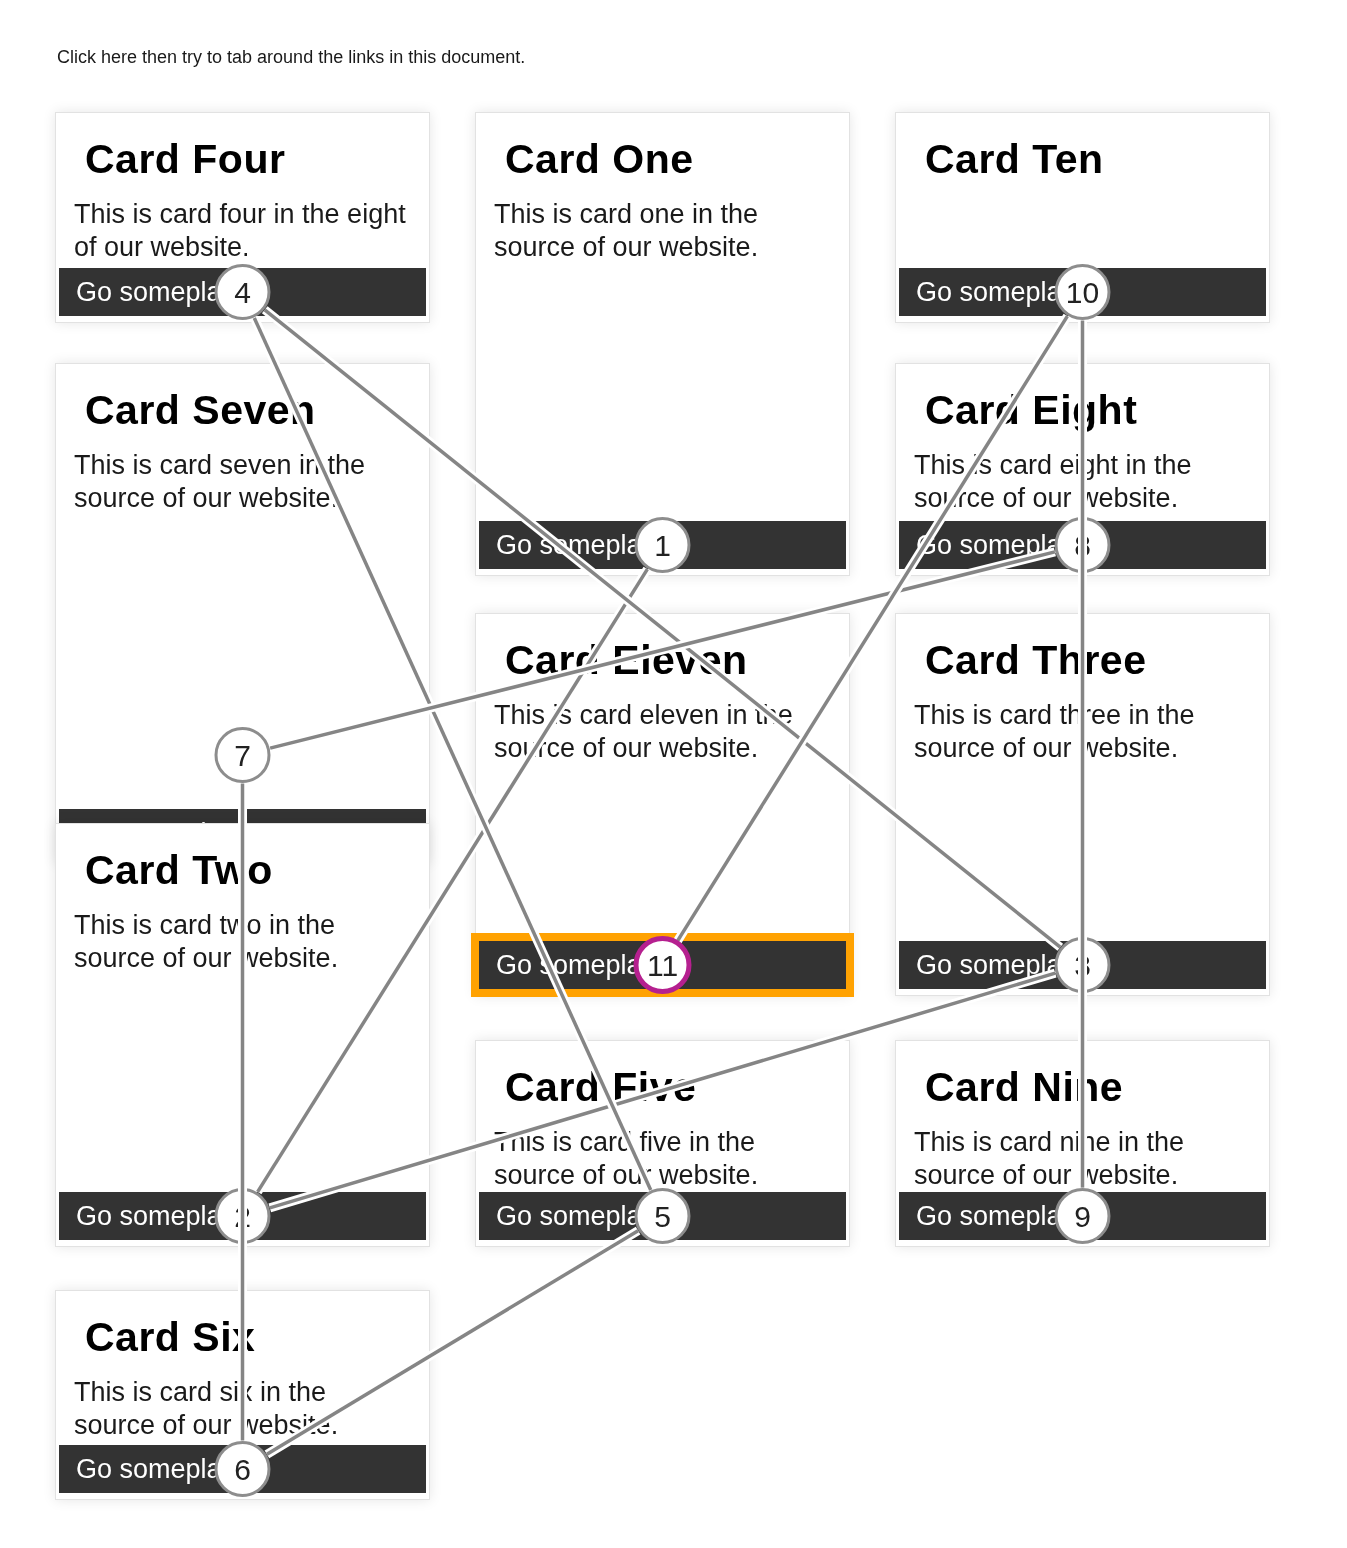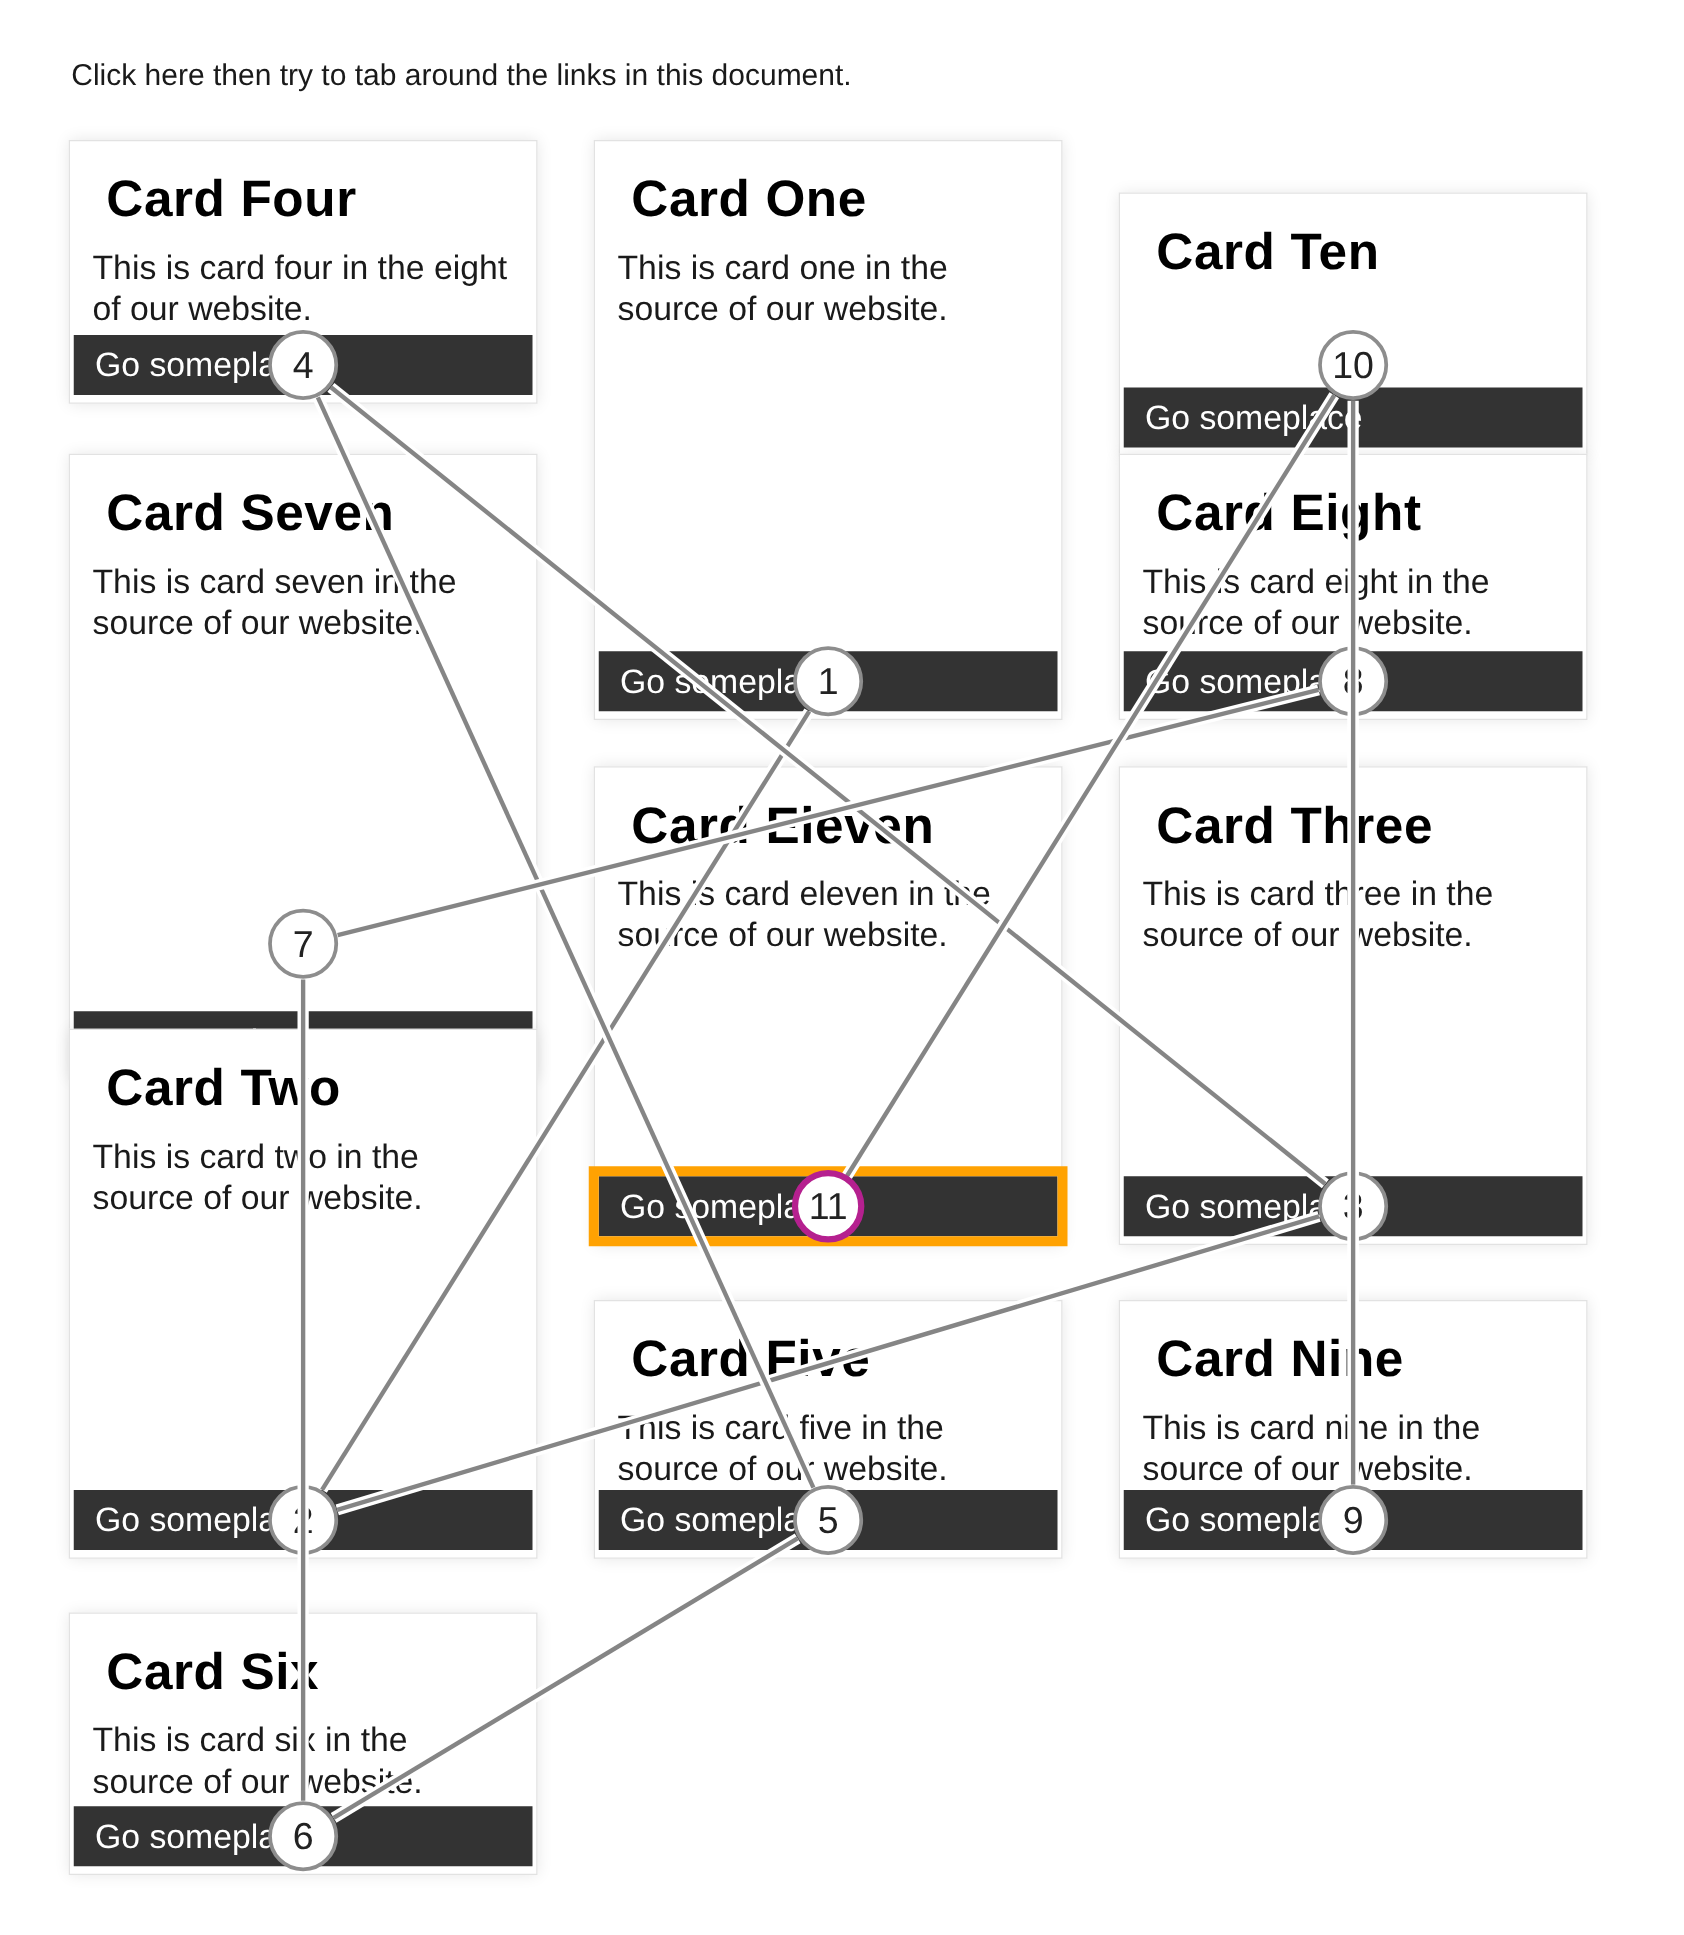--- a/index.html
+++ b/index.html
@@ -6,21 +6,21 @@
     --focus-ring:#ffa202;
   }
   html,body{margin:0;padding:0;background:#ffffff;}
   body{
     width:1347px;height:1548px;position:relative;overflow:hidden;
     font-family:"Liberation Sans","DejaVu Sans",sans-serif;
     color:#1a1a1a;
   }
   .instruction{
     position:absolute;left:57px;top:47px;margin:0;
-    font-size:24px;line-height:1.2;color:#1a1a1a;
+    font-size:18px;line-height:1.2;color:#1a1a1a;
   }
   .card{
     position:absolute;width:375px;box-sizing:border-box;
     background:#ffffff;border:1px solid #e2e2e2;border-radius:0;
     box-shadow:0 0 12px rgba(0,0,0,0.10);
     padding:24px 18px 0 18px;
   }
   .card h2{
     margin:0 0 16px 11px;
     font-size:41px;font-weight:700;color:#000000;line-height:1.1;
@@ -45,21 +45,21 @@
     font-family:"Liberation Sans","DejaVu Sans",sans-serif;
   }
   
   #card-four   {left:55px;  top:112px;  height:211px;}
   #card-seven  {left:55px;  top:363px;  height:501px;}
   #card-two    {left:55px;  top:823px;  height:424px;}
   #card-six    {left:55px;  top:1290px; height:210px;}
   #card-one    {left:475px; top:112px;  height:464px;}
   #card-eleven {left:475px; top:613px;  height:383px;}
   #card-five   {left:475px; top:1040px; height:207px;}
-  #card-ten    {left:895px; top:112px;  height:211px;margin-top:42px;}
+  #card-ten    {left:895px; top:112px;  height:211px;}
   #card-eight  {left:895px; top:363px;  height:213px;}
   #card-three  {left:895px; top:613px;  height:383px;}
   #card-nine   {left:895px; top:1040px; height:207px;}
 </style>
 </head>
 <body>
 
 <main>
 
   <p class="instruction">Click here then try to tab around the links in this document.</p>

